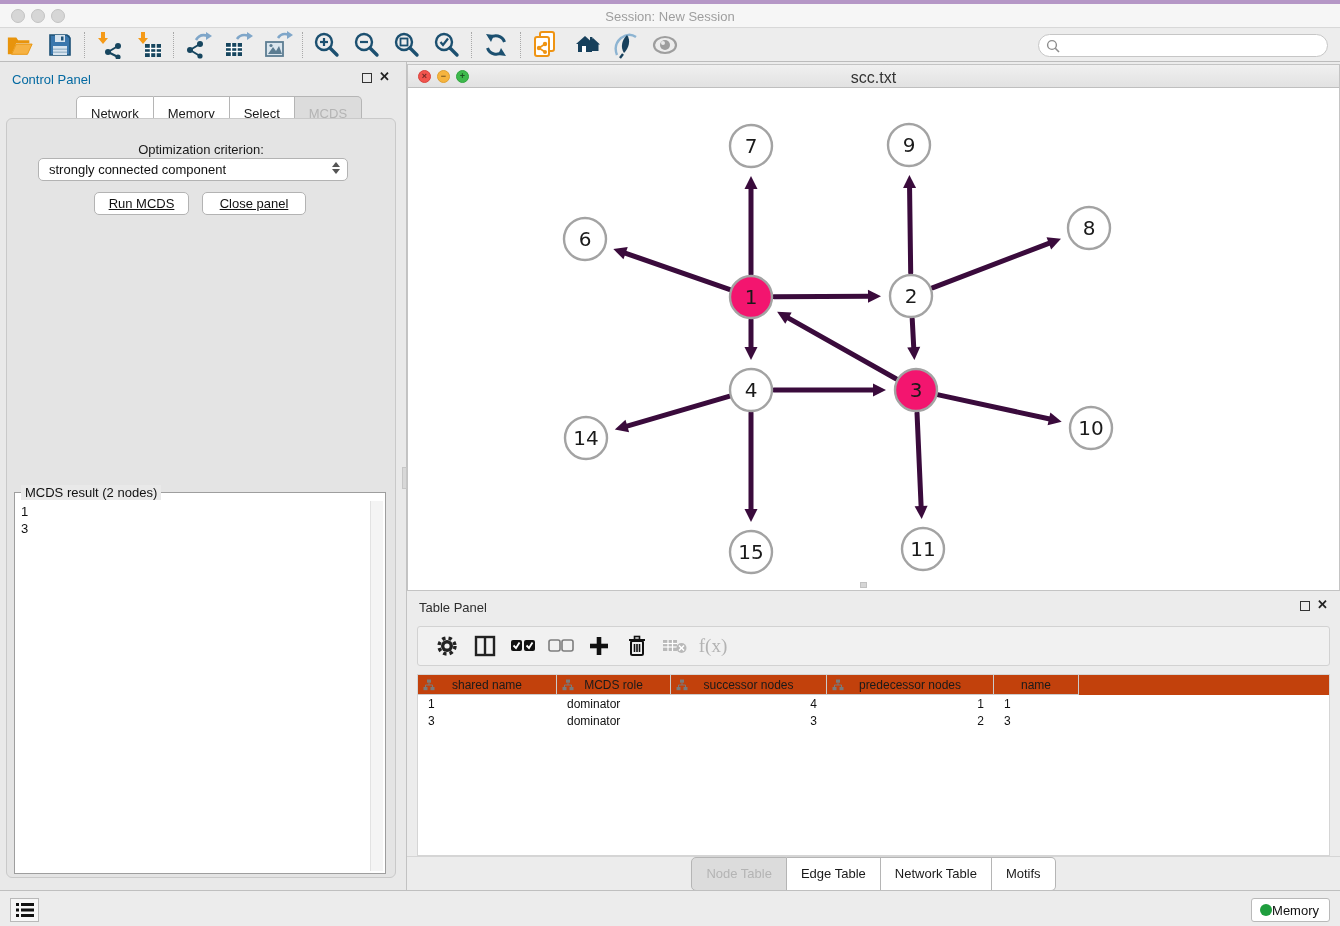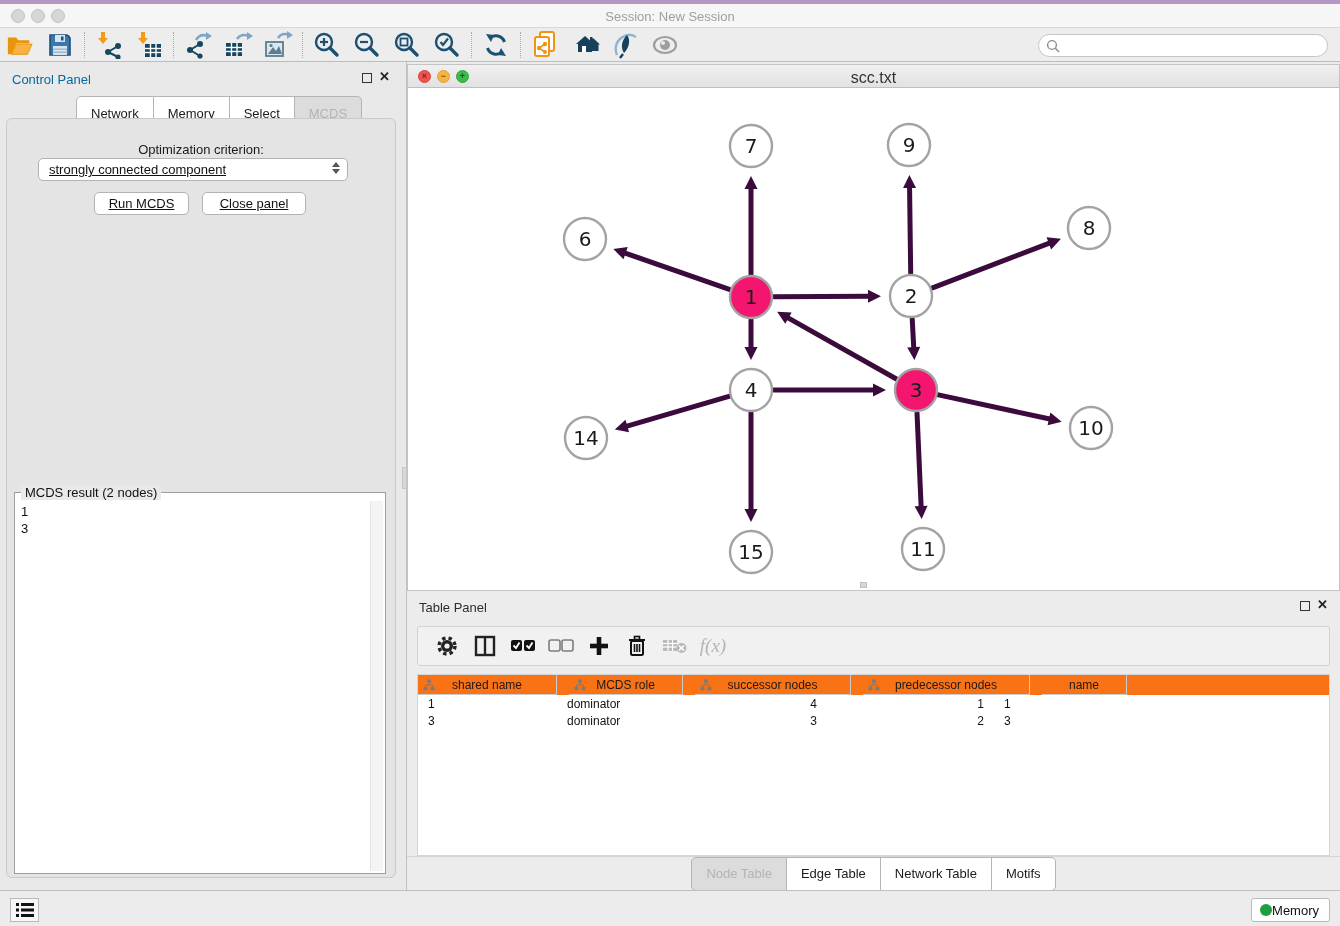--- a/index.html
+++ b/index.html
@@ -25,21 +25,21 @@
   #cp-header { position:absolute; left:12px; top:10px; font-size:13px; color:#0369a1; }
   .panel-sq { position:absolute; top:11px; width:10px; height:10px; border:1.5px solid #333; }
   .panel-x { position:absolute; top:7px; font-size:13px; font-weight:bold; color:#222; }
   .tabrow { position:absolute; display:flex; }
   .tab { height:22px; padding:16px 14px; font-size:13px; display:flex; align-items:center; background:#fff; border:1px solid #b5b5b5; border-left:none; color:#1a1a1a; }
   .tab:first-child { border-left:1px solid #b5b5b5; border-radius:5px 0 0 5px; }
   .tab:last-child { border-radius:0 5px 5px 0; }
   .tab.disabled-active { background:#dcdcdc; color:#b4b4b4; }
   #cp-body { position:absolute; left:6px; top:56px; width:390px; height:760px; background:#e4e4e4; border:1px solid #c9c9c9; border-radius:6px; }
   #opt-label { position:absolute; left:0; width:100%; top:80px; text-align:center; font-size:13px; color:#1a1a1a; }
-  #criterion { position:absolute; left:38px; top:96px; width:310px; height:23px; background:#fff; border:1px solid #b3b3b3; border-radius:5px; font-size:13px; display:flex; align-items:center; padding-left:10px; color:#111;text-decoration:underline; }
+  #criterion { position:absolute; left:38px; top:96px; width:310px; height:23px; background:#fff; border:1px solid #b3b3b3; border-radius:5px; font-size:13px; display:flex; align-items:center; padding-left:10px; color:#111; }
   #criterion .updown { position:absolute; right:7px; top:3px; display:flex; flex-direction:column; gap:2px; }
   #criterion .updown i { width:0; height:0; border-left:4px solid transparent; border-right:4px solid transparent; }
   #criterion .updown i.up { border-bottom:5px solid #555; }
   #criterion .updown i.dn { border-top:5px solid #555; }
   .cp-btn { position:absolute; top:130px; height:23px; background:#fff; border:1px solid #b3b3b3; border-radius:5px; font-size:13px; color:#111; display:flex; align-items:center; justify-content:center;text-decoration:underline; }
   #mcds-fieldset { position:absolute; left:14px; top:430px; width:372px; height:382px; border:1px solid #9e9e9e; background:#fff; }
   #mcds-legend { position:absolute; left:6px; top:-8px; background:#e9e9e9; padding:0 4px; font-size:13px; color:#111; }
   #mcds-text { position:absolute; left:2px; top:8px; right:15px; bottom:2px; background:#fff; font-size:13px; color:#111; line-height:17px; padding:2px 4px; }
   #mcds-scroll { position:absolute; right:2px; top:8px; width:13px; bottom:2px; background:#f4f4f4; border-left:1px solid #e2e2e2; }
 
@@ -53,23 +53,23 @@
   .tl { position:absolute; top:5px; width:13px; height:13px; border-radius:50%; font-size:9px; font-weight:bold; color:rgba(0,0,0,.55); display:flex; align-items:center; justify-content:center; line-height:1; }
   #net-title { position:absolute; left:0; right:0; top:4px; text-align:center; font-size:16px; color:#333; }
   #network-canvas { position:absolute; left:0; top:23px; width:931px; height:502px; background:#fff; }
   #canvas-handle { position:absolute; left:452px; bottom:2px; width:7px; height:6px; background:#d6d6d6; border:1px solid #c2c2c2; }
 
   
   #table-panel { position:absolute; left:407px; top:594px; width:933px; height:296px; background:#ececec; }
   #tp-header { position:absolute; left:12px; top:6px; font-size:13px; color:#2e2e2e; }
   #tp-toolbar { position:absolute; left:10px; right:10px; top:32px; height:40px; background:#f1f1f1; border:1px solid #d2d2d2; border-radius:3px; display:flex; align-items:center; padding-left:10px; }
   .tpicon { width:38px; height:32px; display:flex; align-items:center; justify-content:center; }
-  #fx-icon { font-family:"Liberation Serif", serif; font-style:italic; font-size:19px; color:#b3b3b3; }
+  #fx-icon { font-family:"Liberation Serif", serif; font-size:19px; color:#b3b3b3; }
   #tp-table { position:absolute; left:10px; right:10px; top:80px; bottom:34px; background:#fff; border:1px solid #d5d5d5; }
-  .thead { display:flex; height:20px; background:#f97316;gap:12px; }
+  .thead { display:flex; height:20px; background:#c2410c; }
   .th { border-right:1px solid #cbcbcb; border-bottom:1px solid #cbcbcb; font-size:12px; color:#1a1a1a; display:flex; align-items:center; position:relative; justify-content:center; }
   .th svg { position:absolute; left:5px; }
   .trow { display:flex; height:17px; }
   .td { font-size:12px; color:#111; display:flex; align-items:center; padding:0 10px; }
   .td.r { justify-content:flex-end; }
   #tp-tabs { position:absolute; left:0; right:0; bottom:0; height:34px; background:#ececec; border-top:1px solid #d5d5d5; display:flex; align-items:center; justify-content:center; }
   #tp-tabs .tab { height:22px; }
 
   
   #statusbar { position:absolute; left:0; top:890px; width:1340px; height:36px; background:#ececec; border-top:1px solid #bfbfbf; }

